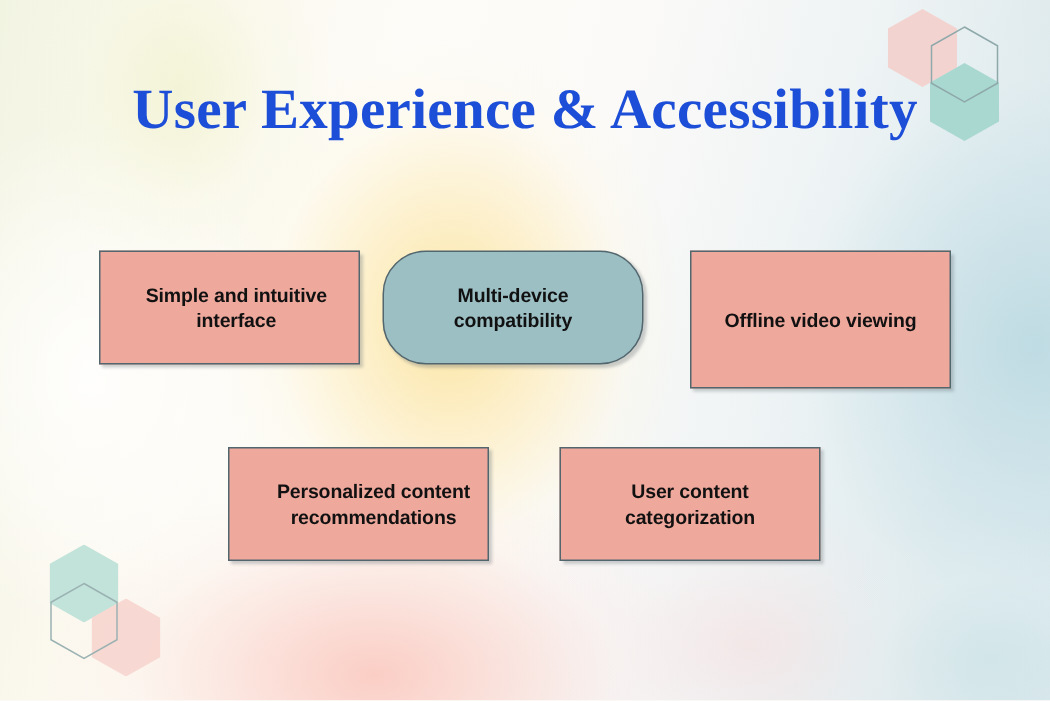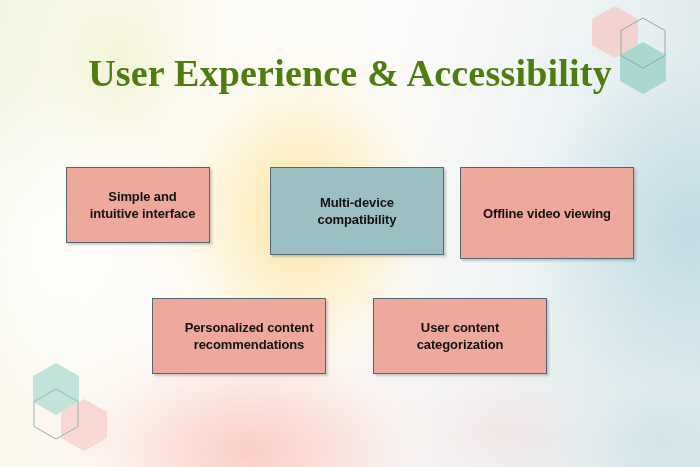--- a/index.html
+++ b/index.html
@@ -123,21 +123,21 @@
     position: absolute;
     left: 0;
     right: 0;
     top: 50px;
     text-align: center;
     font-family: "Liberation Serif", "DejaVu Serif", serif;
     font-weight: bold;
     font-size: 38px;
     line-height: 46px;
     letter-spacing: 0.2px;
-    color: #4d7c0f;
+    color: #1d4ed8;
     white-space: nowrap;
   }
 
   
   .box {
     position: absolute;
     box-sizing: border-box;
     border: 1px solid #52666e;
     box-shadow: 2px 2px 2px rgba(90,100,105,0.30);
     display: flex;
@@ -151,22 +151,22 @@
     font-weight: bold;
     font-size: 13px;
     line-height: 17px;
     color: #111111;
     letter-spacing: -0.1px;
   }
   .fill-salmon { background: #efa89c; }
   .fill-teal   { background: #9cbfc4; }
 
   
-  #box-0 { left: 66px;  top: 167px; width: 144px; height: 76px; padding-left: 19px; }
-  #box-1 { left: 270px; top: 167px; width: 174px; height: 88px; }
+  #box-0 { left: 66px;  top: 167px; width: 174px; height: 76px; padding-left: 19px; }
+  #box-1 { left: 255px; top: 167px; width: 174px; height: 76px; border-radius: 29px; }
   #box-2 { left: 460px; top: 167px; width: 174px; height: 92px; }
   
   #box-3 { left: 152px; top: 298px; width: 174px; height: 76px; padding-left: 30px; }
   #box-4 { left: 373px; top: 298px; width: 174px; height: 76px; }
 </style>
 </head>
 <body>
 
 <div id="slide">
 

